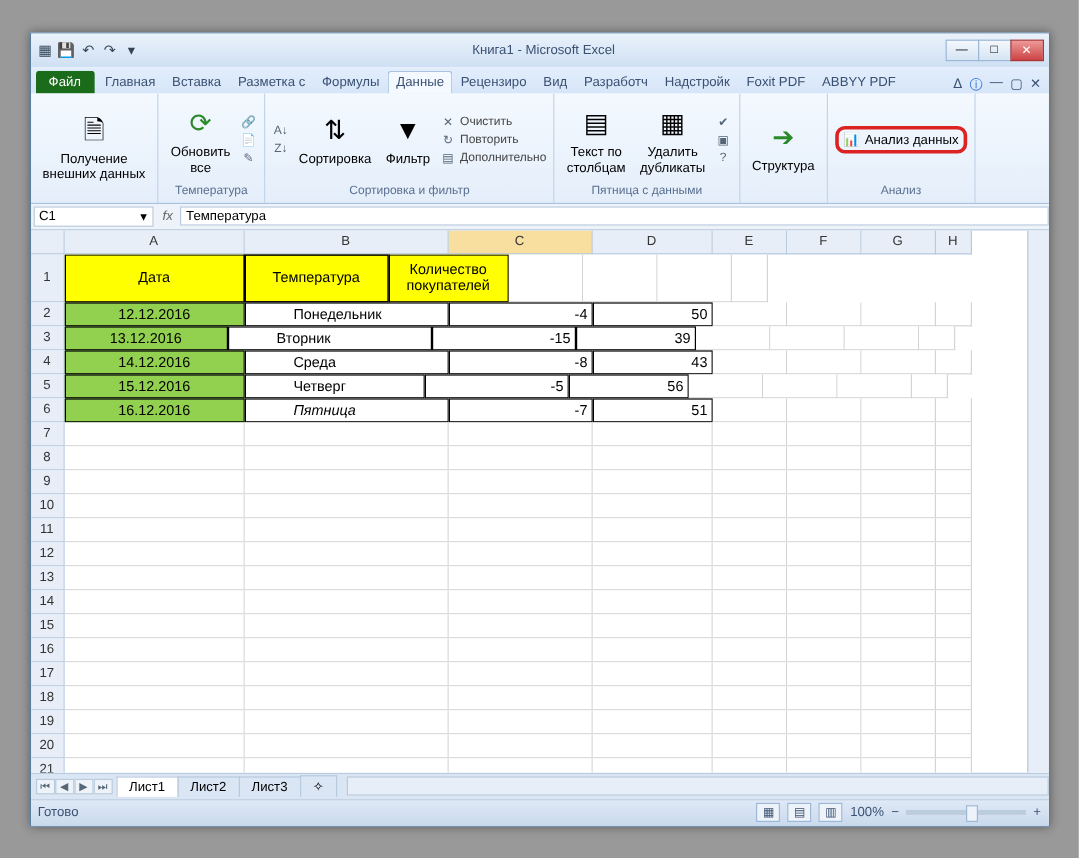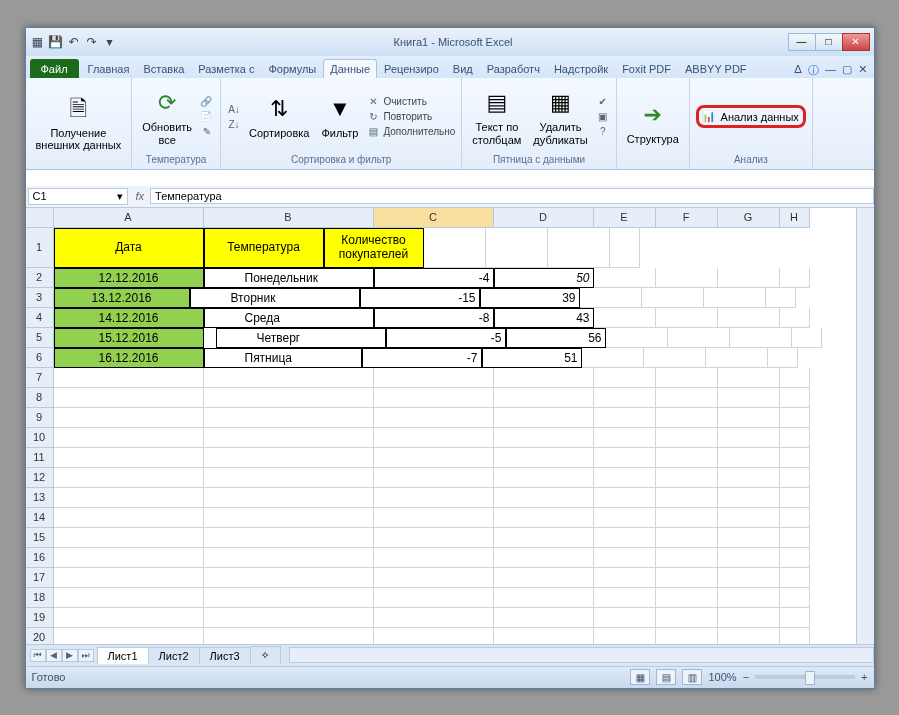--- a/index.html
+++ b/index.html
@@ -20,21 +20,21 @@
 .ribbon { height: 92px; background: linear-gradient(#f4f9ff,#e4eefa); border-bottom:1px solid #a9c2e0; display:flex; font-size:11px; }
 .rgroup { border-right:1px solid #c3d5ea; padding:2px 6px; display:flex; flex-direction:column; align-items:center; justify-content:space-between; }
 .rgroup-body { display:flex; align-items:center; gap:4px; flex:1; }
 .rgroup-label { font-size:10px; color:#5a7090; text-align:center; padding-bottom:2px; }
 .bigbtn { display:flex; flex-direction:column; align-items:center; gap:2px; padding:2px 4px; text-align:center; line-height:1.1; }
 .bigbtn .ico { width:32px; height:32px; display:flex; align-items:center; justify-content:center; font-size:22px; }
 .smallstack { display:flex; flex-direction:column; gap:1px; font-size:10px; color:#444; }
 .smallstack div { display:flex; align-items:center; gap:3px; white-space:nowrap; }
 .smallstack .sicon { width:14px; height:14px; display:inline-flex; align-items:center; justify-content:center; color:#567; }
 .analysis-highlight { border:3px solid #d22; border-radius:8px; padding:2px 4px; }
-.namebox-row { height:22px; background:#eef3fa; border-bottom:1px solid #b7cade; display:flex; align-items:center; font-size:11px;margin-top:16px; }
+.namebox-row { height:22px; background:#eef3fa; border-bottom:1px solid #b7cade; display:flex; align-items:center; font-size:11px; }
 .namebox { width:100px; border:1px solid #b7cade; background:#fff; padding:1px 4px; margin:0 2px; display:flex; justify-content:space-between; }
 .fx { padding:0 6px; color:#666; font-style:italic; }
 .formula-bar { flex:1; border:1px solid #b7cade; background:#fff; padding:1px 4px; }
 .sheet-area { flex:1; display:flex; overflow:hidden; position:relative; }
 .corner { width:28px; height:20px; background:#e8eef7; border-right:1px solid #b7cade; border-bottom:1px solid #b7cade; }
 .colheads { display:flex; height:20px; }
 .colhead { background:#e8eef7; border-right:1px solid #b7cade; border-bottom:1px solid #b7cade; text-align:center; font-size:11px; color:#333; display:flex; align-items:center; justify-content:center; }
 .colhead.sel { background:#f8dfa0; }
 .rows { flex:1; overflow:hidden; }
 .row { display:flex; height:20px; }
@@ -253,21 +253,21 @@
             <div class="cell " style="width: 62px;"></div>
             <div class="cell " style="width: 62px;"></div>
             <div class="cell " style="width: 62px;"></div>
             <div class="cell " style="width: 30px;"></div>
           </div>
           <div class="row">
             <div class="rowhead">2</div>
             <div class="cell date" style="width: 150px;">12.12.2016</div>
             <div class="cell b" style="width: 170px;">Понедельник</div>
             <div class="cell b num" style="width: 120px;">-4</div>
-            <div class="cell b num" style="width: 100px; font-style: italic;">50</div>
+            <div class="cell b num" style="width: 100px;">50</div>
             <div class="cell " style="width: 62px;"></div>
             <div class="cell " style="width: 62px;"></div>
             <div class="cell " style="width: 62px;"></div>
             <div class="cell " style="width: 30px;"></div>
           </div>
           <div class="row">
             <div class="rowhead">3</div>
             <div class="cell date" style="width: 136px;">13.12.2016</div>
             <div class="cell b" style="width: 170px;">Вторник</div>
             <div class="cell b num" style="width: 120px;">-15</div>
@@ -284,32 +284,32 @@
             <div class="cell b num" style="width: 120px;">-8</div>
             <div class="cell b num" style="width: 100px;">43</div>
             <div class="cell " style="width: 62px;"></div>
             <div class="cell " style="width: 62px;"></div>
             <div class="cell " style="width: 62px;"></div>
             <div class="cell " style="width: 30px;"></div>
           </div>
           <div class="row">
             <div class="rowhead">5</div>
             <div class="cell date" style="width: 150px;">15.12.2016</div>
-            <div class="cell b" style="width: 170px; margin-left: 12px;">Четверг</div>
+            <div class="cell b" style="width: 150px;">Четверг</div>
             <div class="cell b num" style="width: 120px;">-5</div>
             <div class="cell b num" style="width: 100px;">56</div>
             <div class="cell " style="width: 62px;"></div>
             <div class="cell " style="width: 62px;"></div>
             <div class="cell " style="width: 62px;"></div>
             <div class="cell " style="width: 30px;"></div>
           </div>
           <div class="row">
             <div class="rowhead">6</div>
             <div class="cell date" style="width: 150px;">16.12.2016</div>
-            <div class="cell b" style="width: 158px;">Пятница</div>
+            <div class="cell b" style="width: 170px; font-style: italic;">Пятница</div>
             <div class="cell b num" style="width: 120px;">-7</div>
             <div class="cell b num" style="width: 100px;">51</div>
             <div class="cell " style="width: 62px;"></div>
             <div class="cell " style="width: 62px;"></div>
             <div class="cell " style="width: 62px;"></div>
             <div class="cell " style="width: 30px;"></div>
           </div>
           <div class="row">
             <div class="rowhead">7</div>
             <div class="cell " style="width: 150px;"></div>

